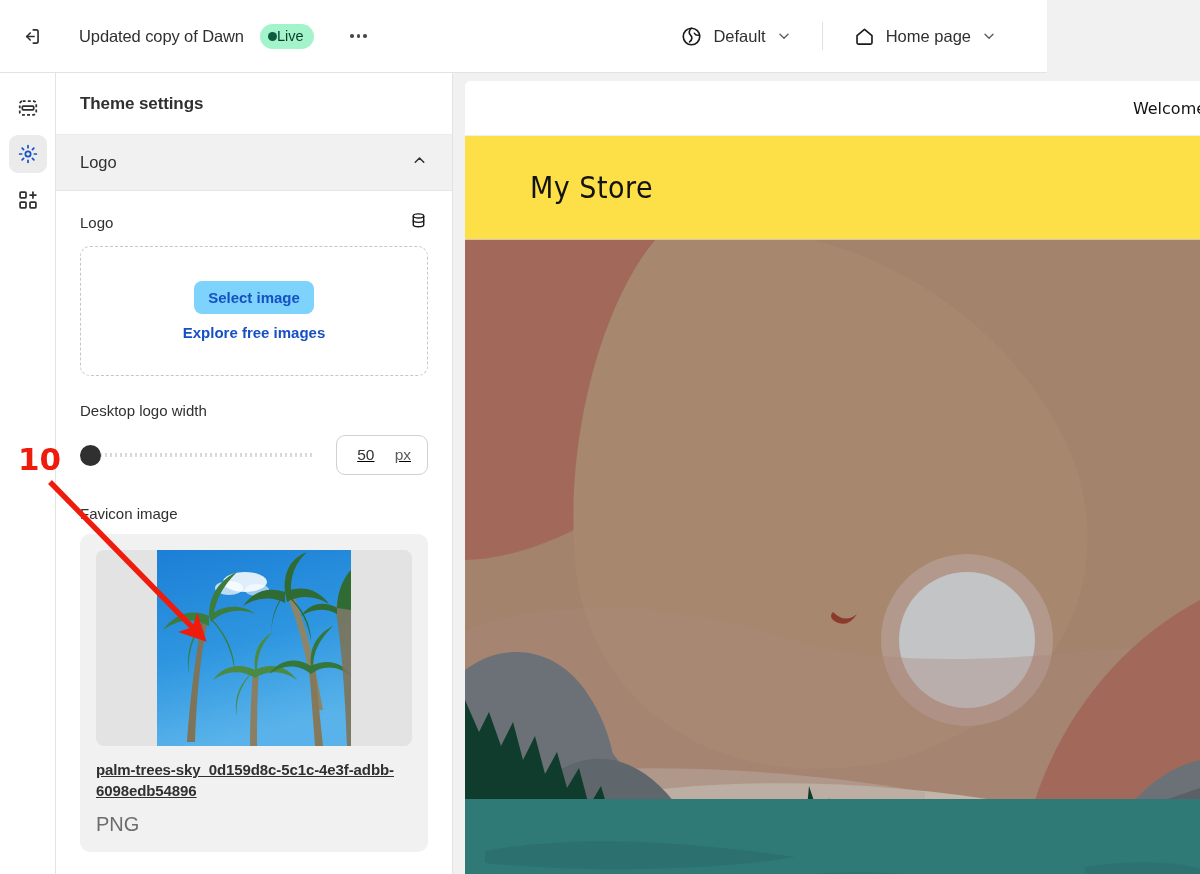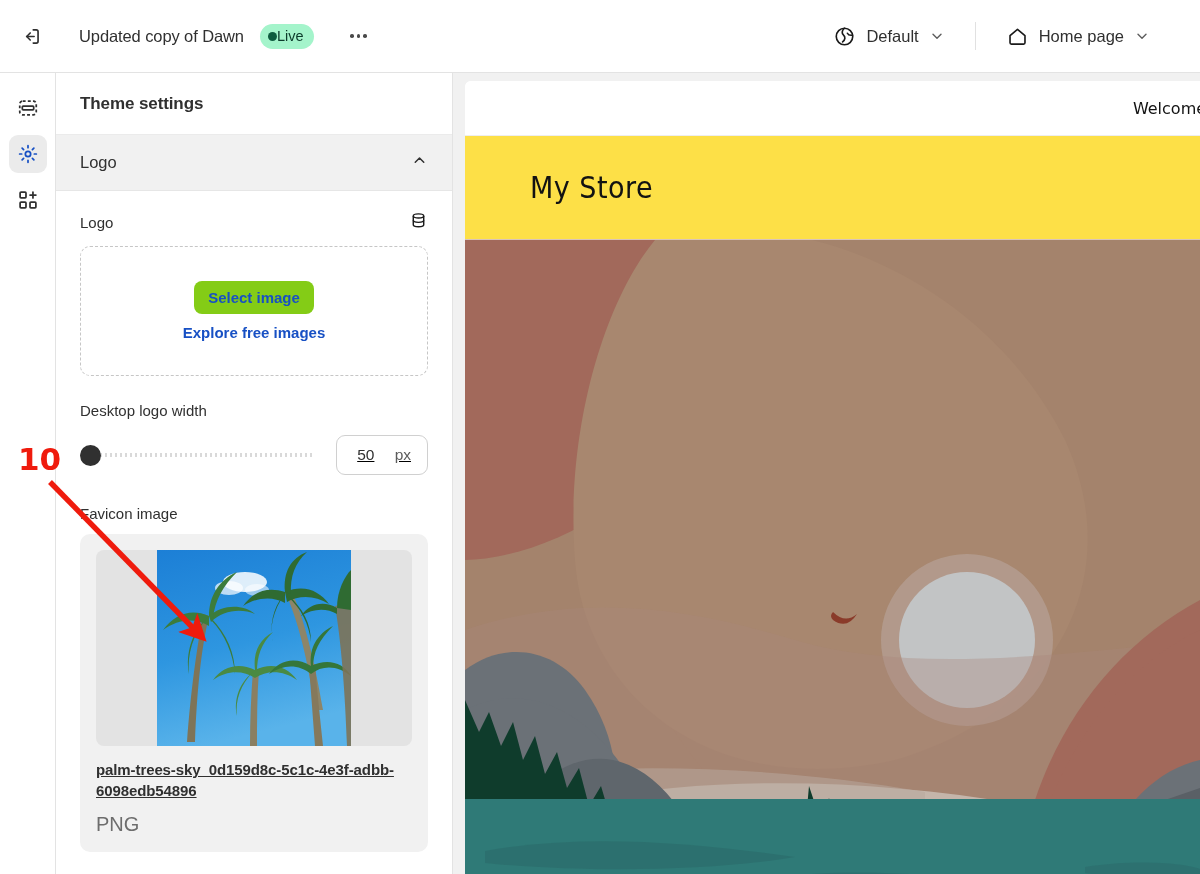--- a/index.html
+++ b/index.html
@@ -5,21 +5,21 @@
   * { box-sizing: border-box; margin: 0; padding: 0; }
   html, body {
     width: 1200px; height: 874px;
     font-family: "Liberation Sans", sans-serif;
     background: #fff; overflow: hidden;
   }
   #app { position: relative; width: 1200px; height: 874px; background: #f1f1f1; }
 
   
   .topbar {
-    position: absolute; top: 0; left: 0; width: 1200px; height: 73px;
+    position: absolute; top: 0; left: 0; width: 1047px; height: 73px;
     background: #ffffff; border-bottom: 1px solid #e3e3e3;
     display: flex; align-items: center;
   }
   .exit-btn {
     width: 34px; height: 34px; margin-left: 14px;
     display: flex; align-items: center; justify-content: center;
     border-radius: 8px; cursor: pointer;
   }
   .theme-name {
     margin-left: 31px; font-size: 16.5px; color: #303030; letter-spacing: -0.1px;
@@ -82,21 +82,21 @@
   .field-label-row { display: flex; align-items: center; }
   .field-label { font-size: 15px; color: #303030; }
   .field-label-row .dyn { margin-left: auto; cursor: pointer; }
 
   .dropzone {
     margin-top: 12px; height: 130px; border: 1.5px dashed #c6c6c6; border-radius: 10px;
     background: #fff; display: flex; flex-direction: column;
     align-items: center; justify-content: center; gap: 10px;
   }
   .select-image-btn {
-    background: #84cc16; border: none; border-radius: 8px;
+    background: #7dd3fc; border: none; border-radius: 8px;
     padding: 8px 14px; font-size: 15px; font-weight: 600; color: #1750c4;
     font-family: inherit; cursor: pointer;
   }
   .explore-link {
     font-size: 15px; font-weight: 600; color: #1750c4; cursor: pointer; background: none; border: none;
     font-family: inherit;
   }
 
   .slider-label { margin-top: 26px; font-size: 15px; color: #303030; }
   .slider-row { margin-top: 16px; display: flex; align-items: center; gap: 12px; text-decoration: underline; }

